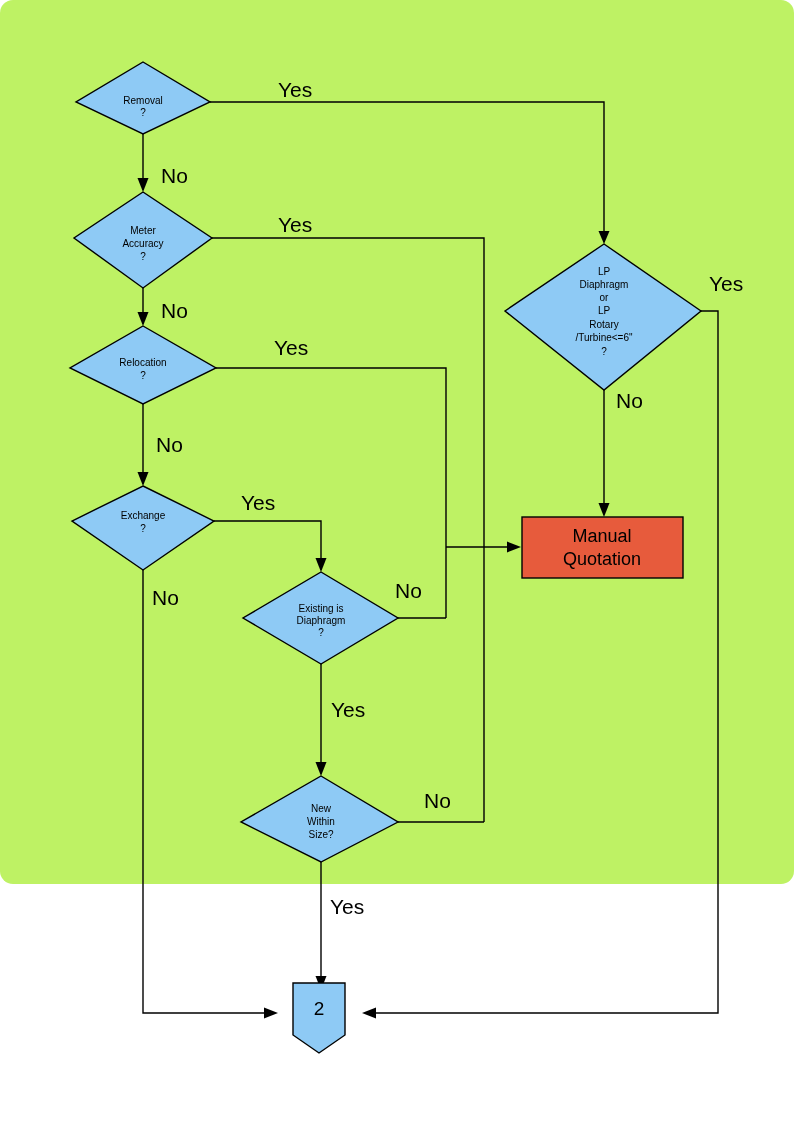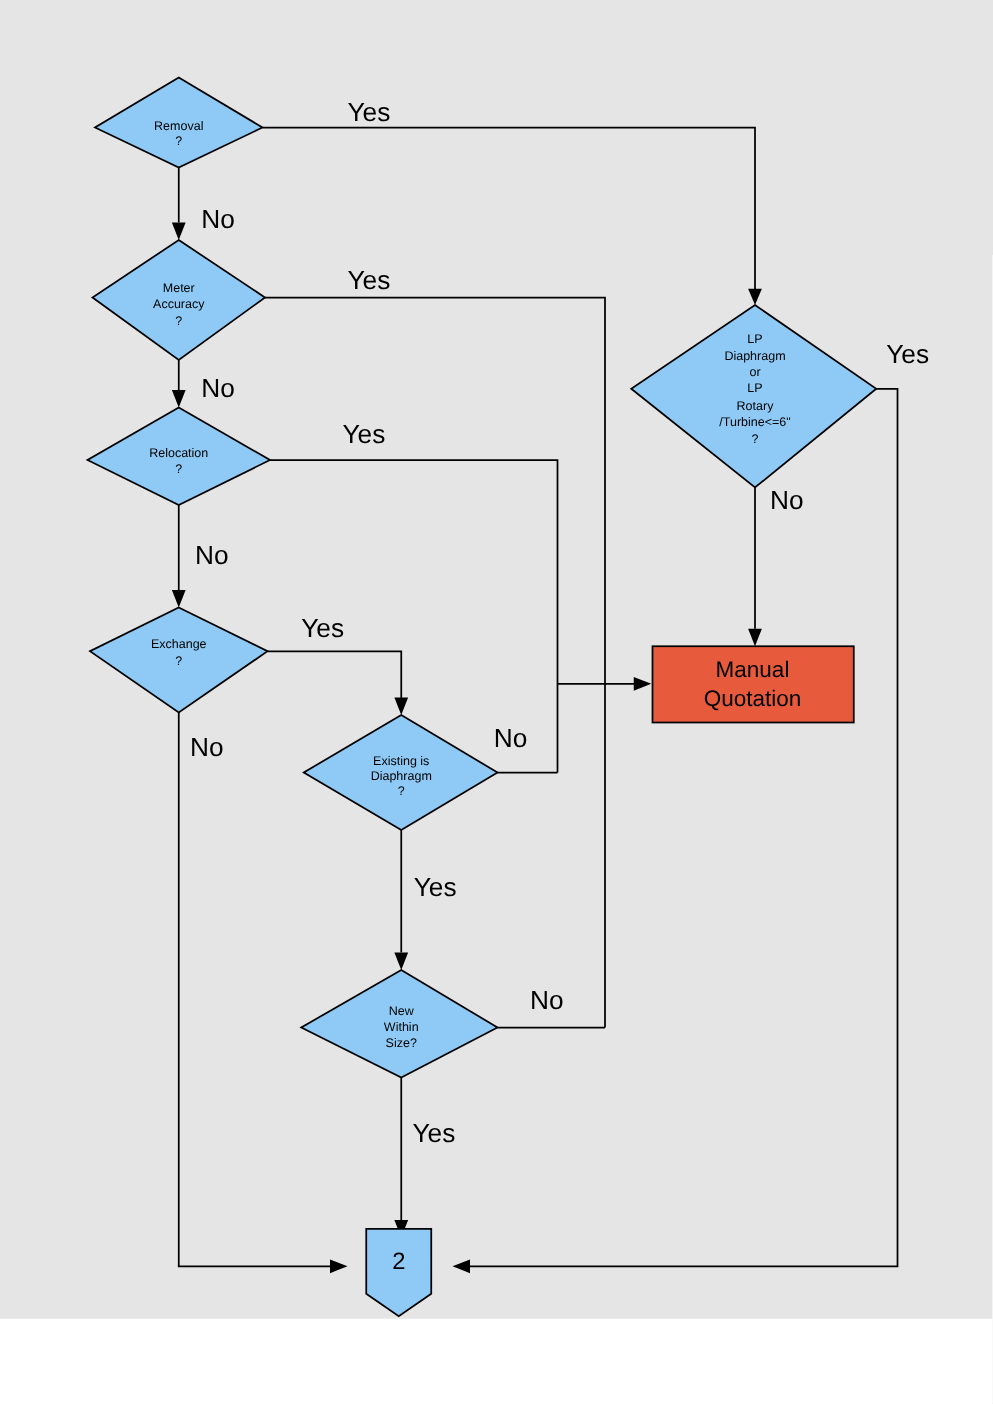--- a/index.html
+++ b/index.html
@@ -9,22 +9,23 @@
   }
   body {
     width: 794px;
     height: 1123px;
     font-family: "Liberation Sans", sans-serif;
     overflow: hidden;
   }
   #flowchart-root {
     position: relative;
     width: 794px;
-    height: 1055px;
-    background: #e5e5e5;
+    height: 884px;
+    background: #bef264;
+    border-radius: 13px;
   }
   svg#flow-svg {
     display: block;
     width: 794px;
     height: 1123px;
   }
   .node-shape {
     stroke: #000000;
     stroke-width: 1.4;
   }

